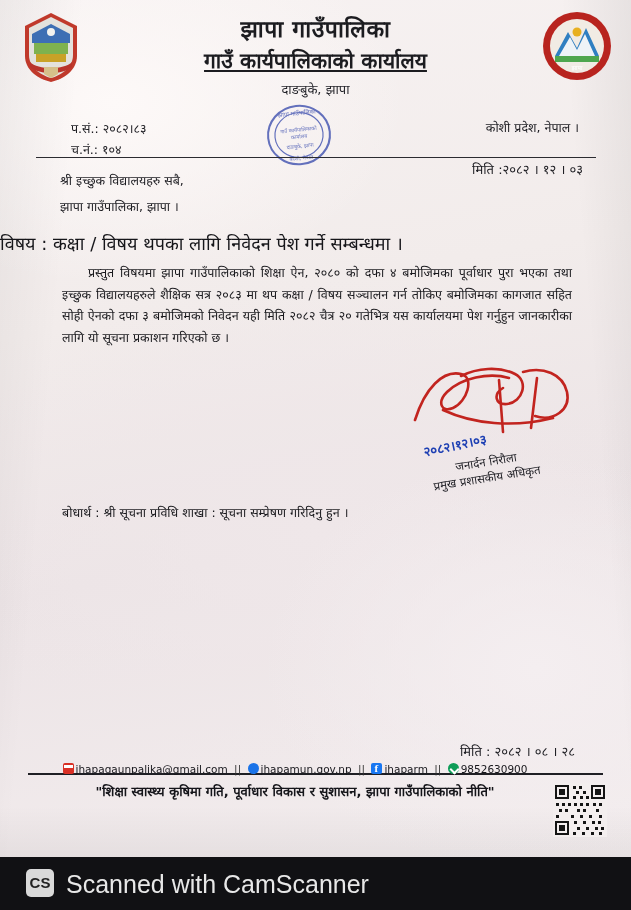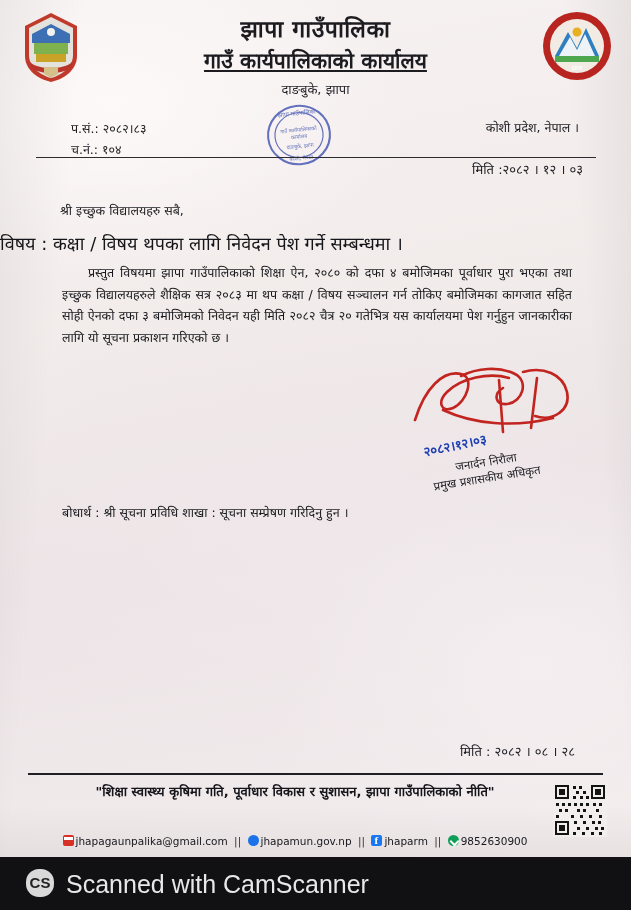--- a/index.html
+++ b/index.html
@@ -122,21 +122,21 @@
     position: absolute;
     left: 256px; top: 98px;
     width: 86px; height: 74px;
     opacity: 0.72;
     transform: rotate(-6deg);
   }
 
   
   .addr {
     position: absolute;
-    left: 60px; top: 198px;
+    left: 60px; top: 168px;
     font-size: 12.5px;
     color: #1b1b20;
     line-height: 26px;
   }
   .subject {
     position: absolute;
     left: 0; top: 231px;
     width: 595px;
     text-align: left;
     font-size: 18px;
@@ -210,21 +210,21 @@
     position: absolute;
     left: 40px; top: 782px;
     width: 510px;
     text-align: center;
     font-size: 13px;
     font-weight: bold;
     color: #15151a;
   }
   .contact {
     position: absolute;
-    left: 40px; top: 834px;
+    left: 40px; top: 762px;
     width: 510px;
     text-align: center;
     font-size: 10.5px;
     color: #17171c;
     line-height: 14px;
   }
   .contact .sep { margin: 0 3px; color: #333; }
   .ico {
     display: inline-block;
     width: 11px; height: 11px;
@@ -272,21 +272,21 @@
     left: 0; top: 857px;
     width: 631px;
     height: 53px;
     background: #111114;
   }
   .cs-logo {
     position: absolute;
     left: 26px; top: 12px;
     width: 28px; height: 28px;
     background: #d9d9d9;
-    border-radius: 13px;
+    border-radius: 5px;
     color: #222;
     font-size: 15px;
     font-weight: bold;
     text-align: center;
     line-height: 28px;
     font-family: "Liberation Sans", sans-serif;
   }
   .cs-text {
     position: absolute;
     left: 66px; top: 13px;
@@ -346,20 +346,21 @@
     <text x="50" y="47" font-size="6" fill="#2b3fa8" text-anchor="middle" font-family="DejaVu Sans">कार्यालय</text>
     <text x="50" y="58" font-size="6" fill="#2b3fa8" text-anchor="middle" font-family="DejaVu Sans">दाङबुके, झापा</text>
     <text x="50" y="72" font-size="6" fill="#2b3fa8" text-anchor="middle" font-family="DejaVu Sans">कोशी, नेपाल</text>
   </svg>
 
   <div class="rule"></div>
   <div class="date-line np">मिति :२०८२ । १२ । ०३</div>
 
   <div class="addr np">
     <div>श्री इच्छुक विद्यालयहरु सबै,</div>
+    <div>झापा गाउँपालिका, झापा ।</div>
   </div>
 
   <div class="subject np">विषय : कक्षा / विषय थपका लागि निवेदन पेश गर्ने सम्बन्धमा ।</div>
 
   <div class="para np">प्रस्तुत विषयमा झापा गाउँपालिकाको शिक्षा ऐन, २०८० को दफा ४ बमोजिमका पूर्वाधार पुरा भएका तथा इच्छुक विद्यालयहरुले शैक्षिक सत्र २०८३ मा थप कक्षा / विषय सञ्चालन गर्न तोकिए बमोजिमका कागजात सहित सोही ऐनको दफा ३ बमोजिमको निवेदन यही मिति २०८२ चैत्र २० गतेभित्र यस कार्यालयमा पेश गर्नुहुन जानकारीका लागि यो सूचना प्रकाशन गरिएको छ ।</div>
 
   <div class="cc np">बोधार्थ : श्री सूचना प्रविधि शाखा : सूचना सम्प्रेषण गरिदिनु हुन ।</div>
 
   <div class="sig-wrap">
     <svg class="sig-svg" width="190" height="120" viewBox="0 0 190 120">

